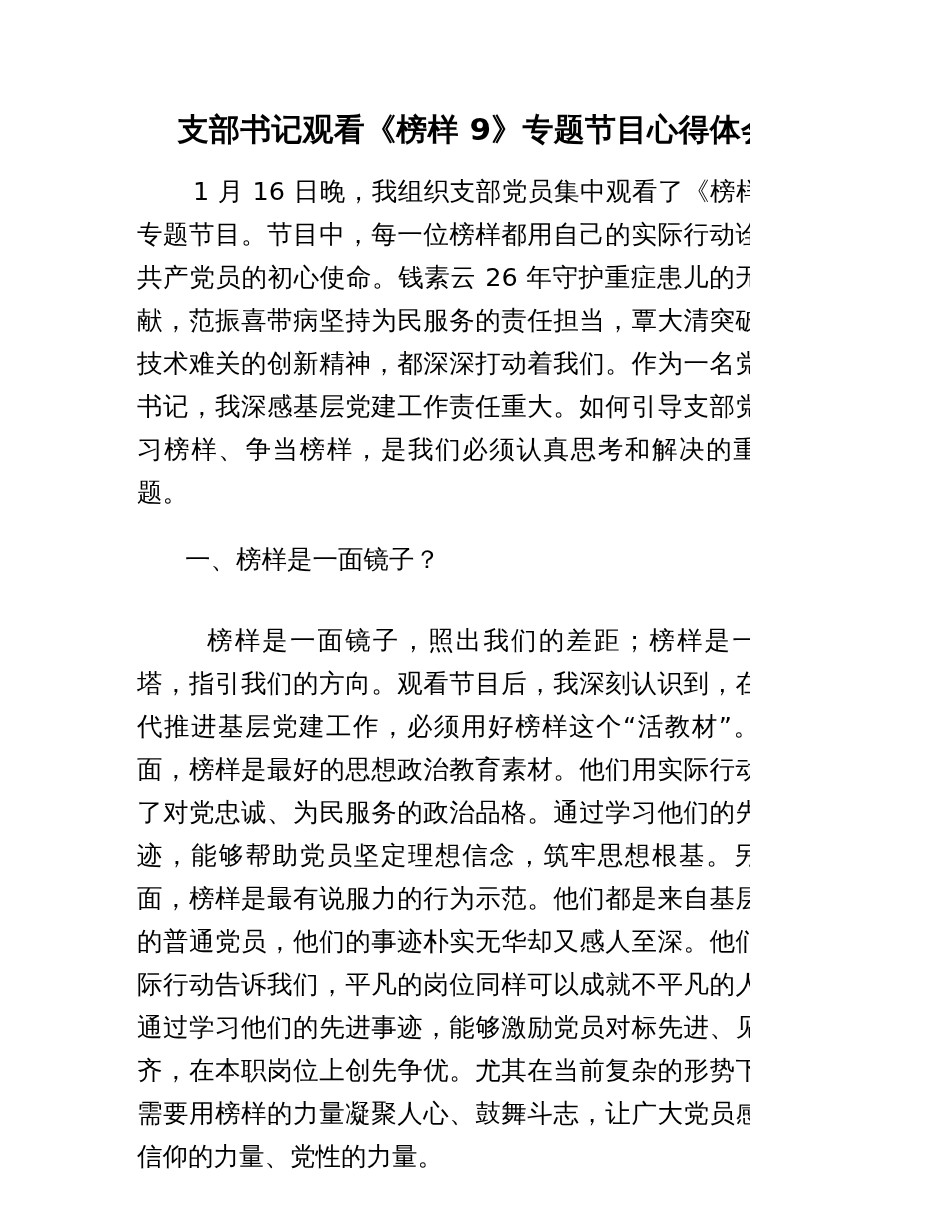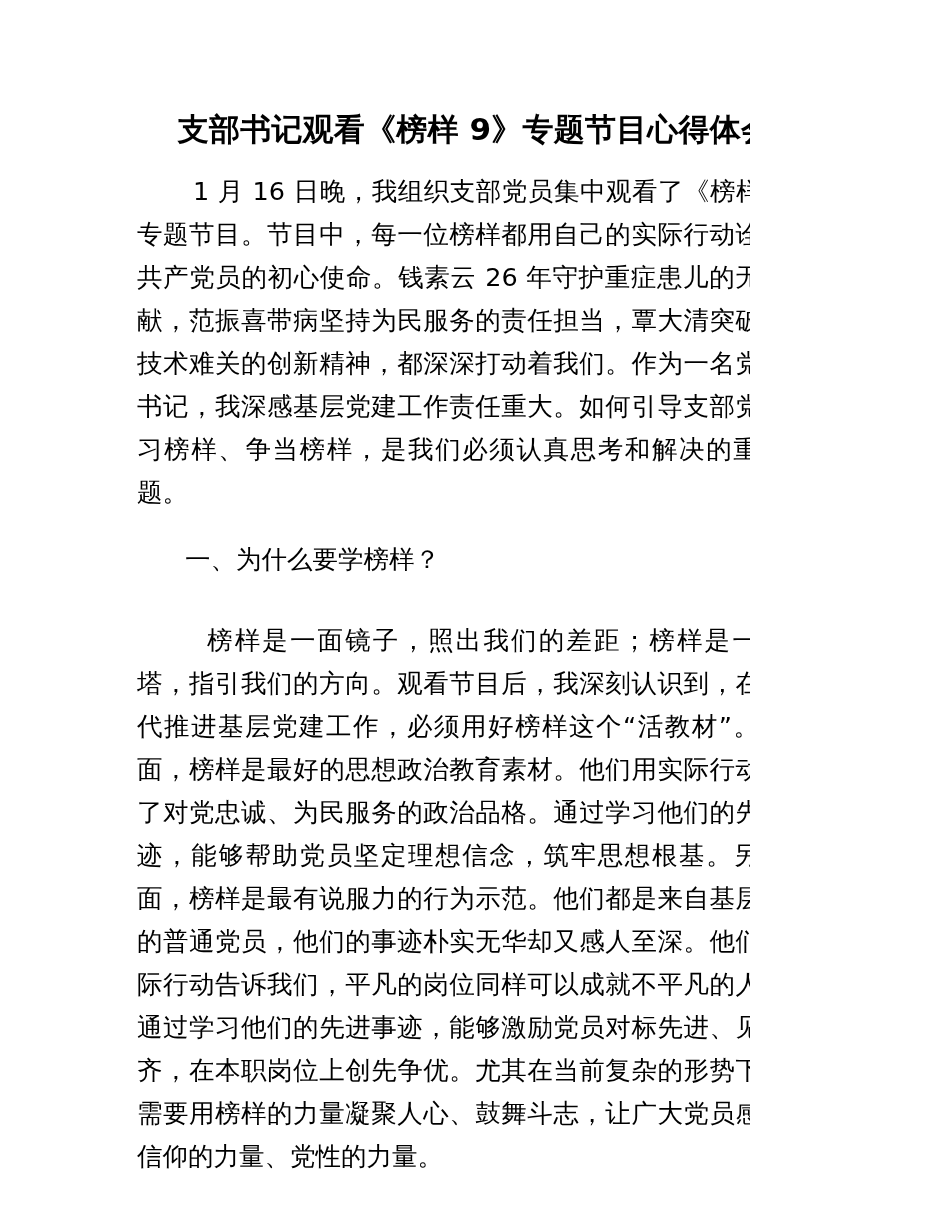--- a/index.html
+++ b/index.html
@@ -64,18 +64,18 @@
 </head>
 <body>
 
 <div class="page">
   <div class="content">
 
     <h1 class="doc-title">支部书记观看《榜样 9》专题节目心得体会</h1>
 
     <p class="para para-body">1 月 16 日晚，我组织支部党员集中观看了《榜样 9》专题节目。节目中，每一位榜样都用自己的实际行动诠释了共产党员的初心使命。钱素云 26 年守护重症患儿的无私奉献，范振喜带病坚持为民服务的责任担当，覃大清突破水电技术难关的创新精神，都深深打动着我们。作为一名党支部书记，我深感基层党建工作责任重大。如何引导支部党员学习榜样、争当榜样，是我们必须认真思考和解决的重要课题。</p>
 
-    <p class="para para-heading">一、为什么要学榜样？</p>
+    <p class="para para-heading">一、榜样是一面镜子？</p>
 
     <p class="para para-sub">榜样是一面镜子，照出我们的差距；榜样是一座灯塔，指引我们的方向。观看节目后，我深刻认识到，在新时代推进基层党建工作，必须用好榜样这个“活教材”。一方面，榜样是最好的思想政治教育素材。他们用实际行动诠释了对党忠诚、为民服务的政治品格。通过学习他们的先进事迹，能够帮助党员坚定理想信念，筑牢思想根基。另一方面，榜样是最有说服力的行为示范。他们都是来自基层一线的普通党员，他们的事迹朴实无华却又感人至深。他们以实际行动告诉我们，平凡的岗位同样可以成就不平凡的人生。通过学习他们的先进事迹，能够激励党员对标先进、见贤思齐，在本职岗位上创先争优。尤其在当前复杂的形势下，更需要用榜样的力量凝聚人心、鼓舞斗志，让广大党员感受到信仰的力量、党性的力量。</p>
 
   </div>
 </div>
 
 </body></html>

